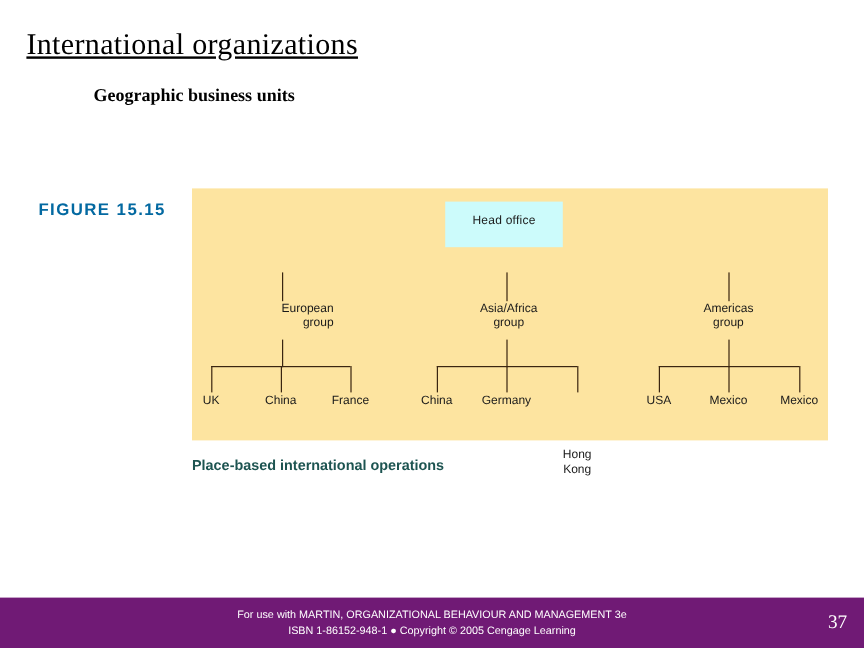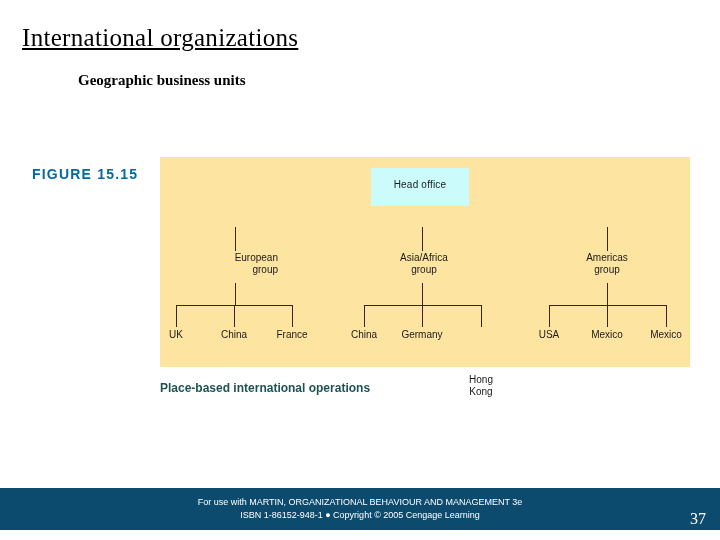--- a/index.html
+++ b/index.html
@@ -144,24 +144,24 @@
     font-weight: bold;
     font-size: 12px;
     color: #1d5451;
     white-space: nowrap;
   }
 
   
   .footer-bar {
     position: absolute;
     left: 0;
-    top: 488px;
+    top: 498px;
     width: 720px;
     height: 42px;
-    background: #0c4a6e;
+    background: #701a75;
   }
   .footer-text {
     position: absolute;
     left: 0;
     right: 0;
     top: 8px;
     text-align: center;
     color: #ffffff;
     font-size: 9px;
     line-height: 13px;

